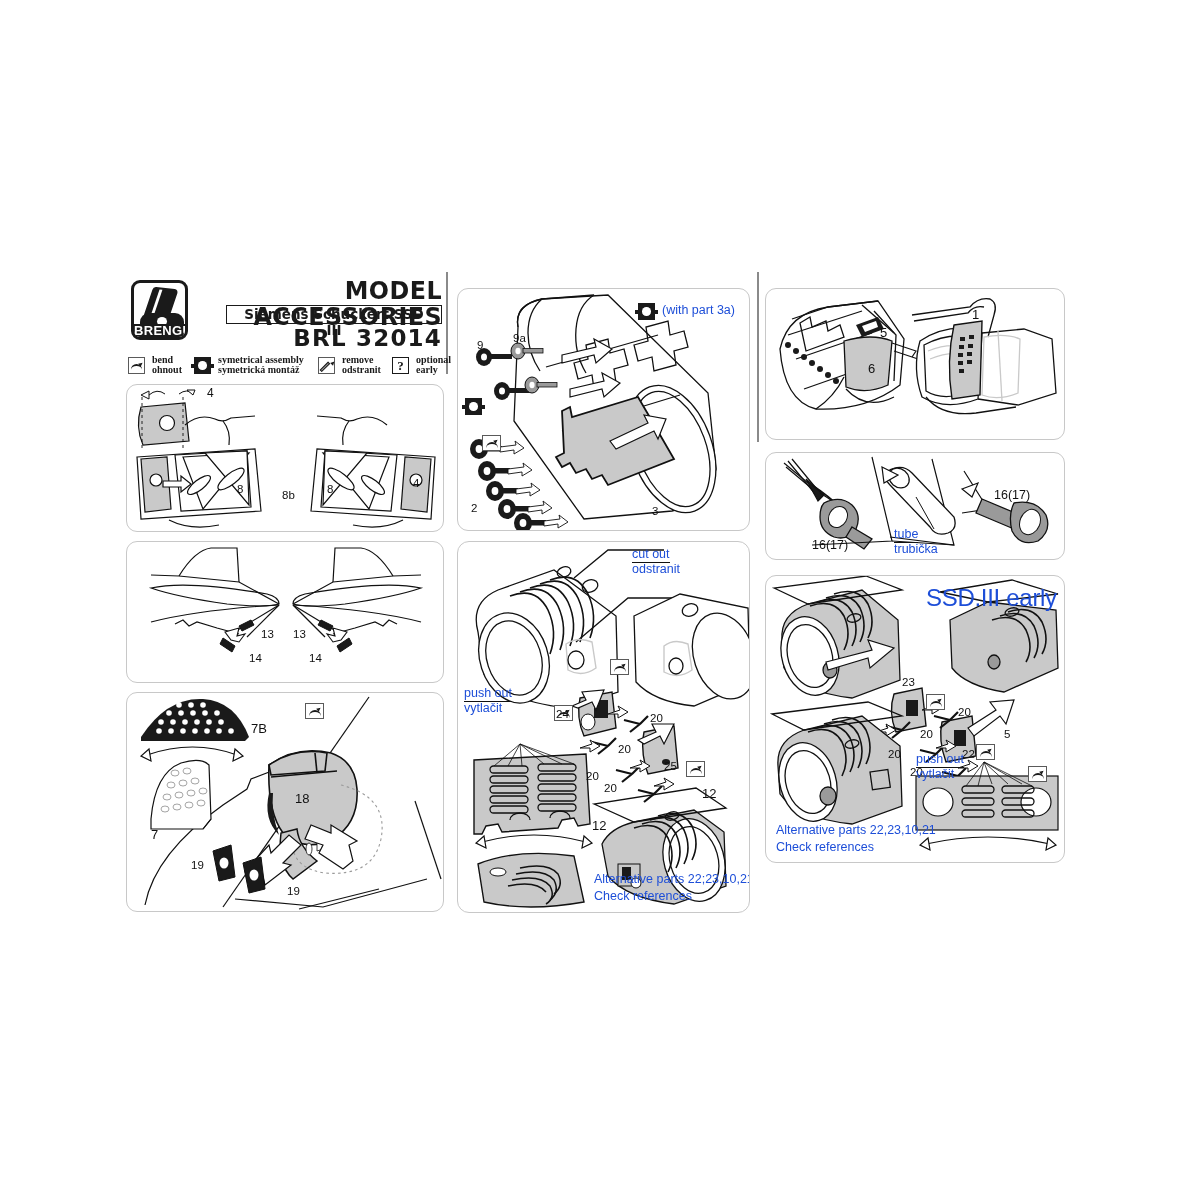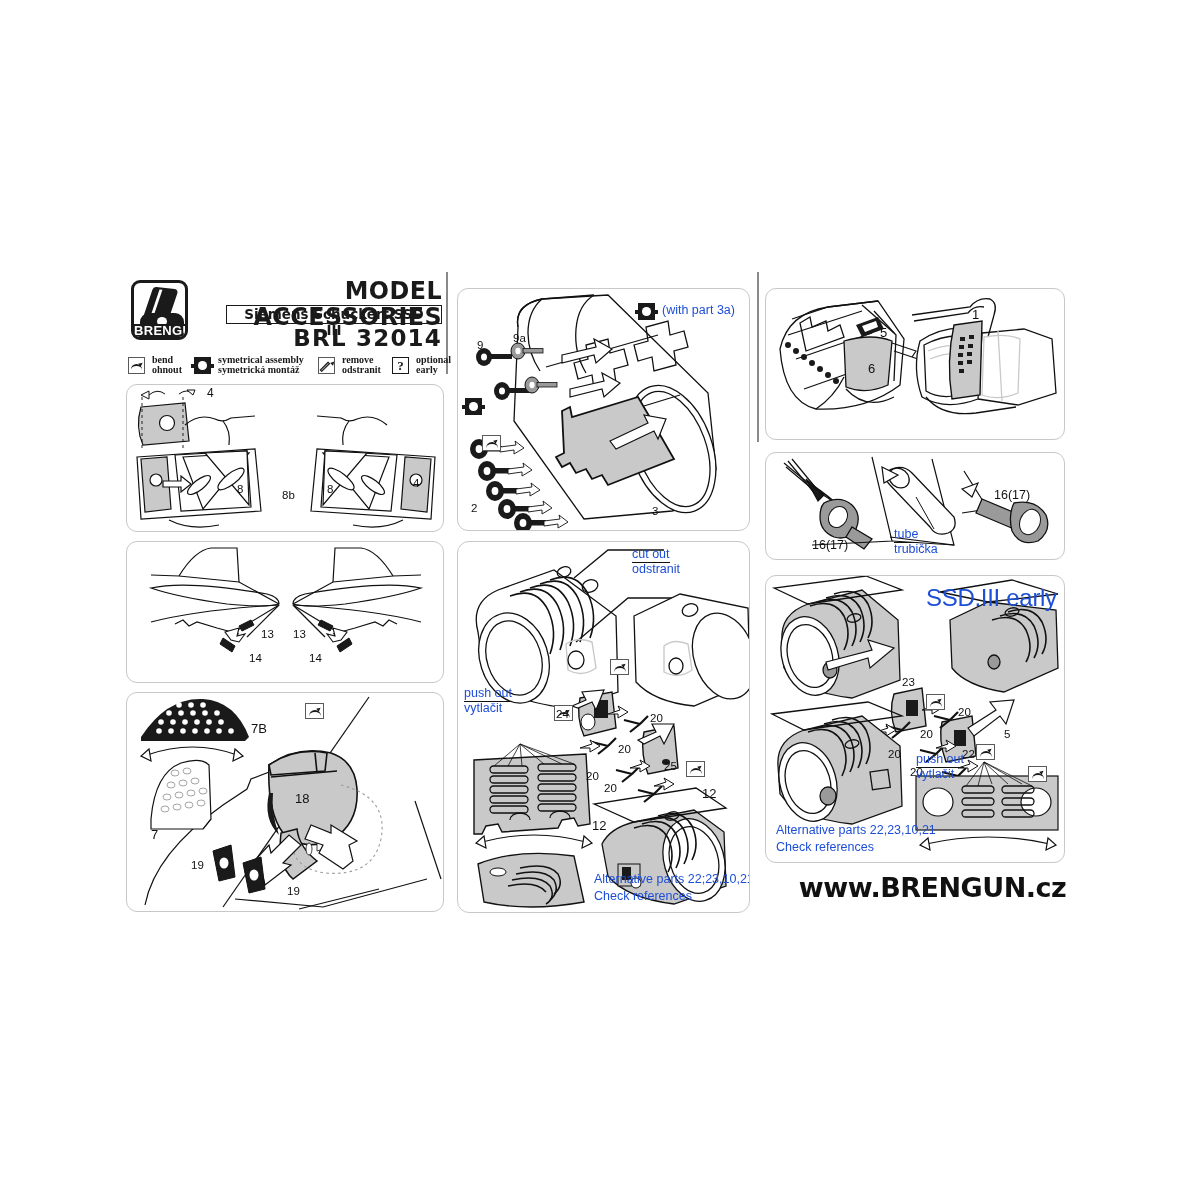--- a/index.html
+++ b/index.html
@@ -909,15 +909,14 @@
     <div class="num" style="left:122px;top:172px;">20</div>
     <div class="num" style="left:144px;top:190px;">20</div>
     <div class="num" style="left:238px;top:152px;">5</div>
     <div class="num" style="left:196px;top:172px;">22</div>
     <div class="cap u" style="left:150px;top:176px;">push out</div>
     <div class="cap" style="left:150px;top:191px;">vytlačit</div>
     <div class="cap" style="left:10px;top:247px;">Alternative parts 22,23,10,21</div>
     <div class="cap" style="left:10px;top:264px;">Check references</div>
   </div>
 
-  <div id="footer">www.BRENGUN.cz</div>
 
 </div>
 
 </body></html>

